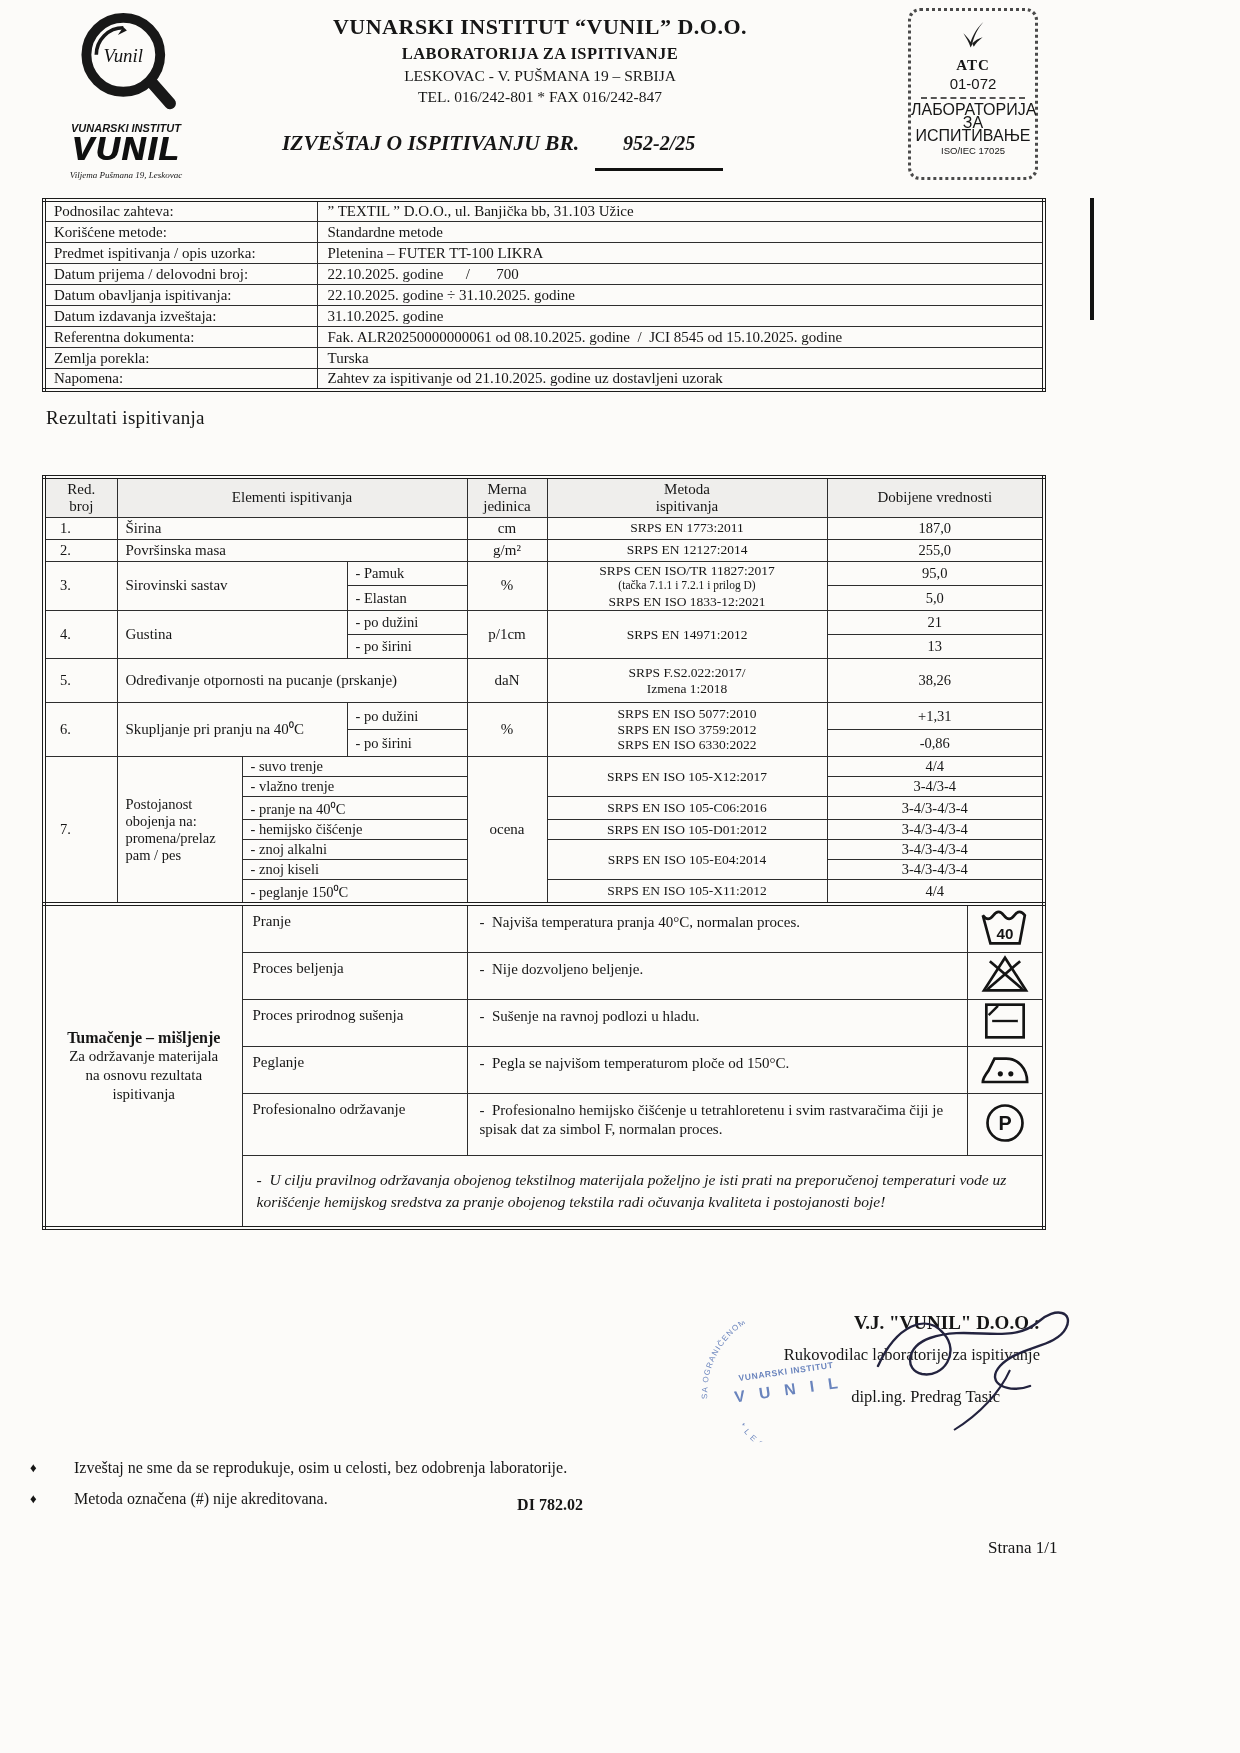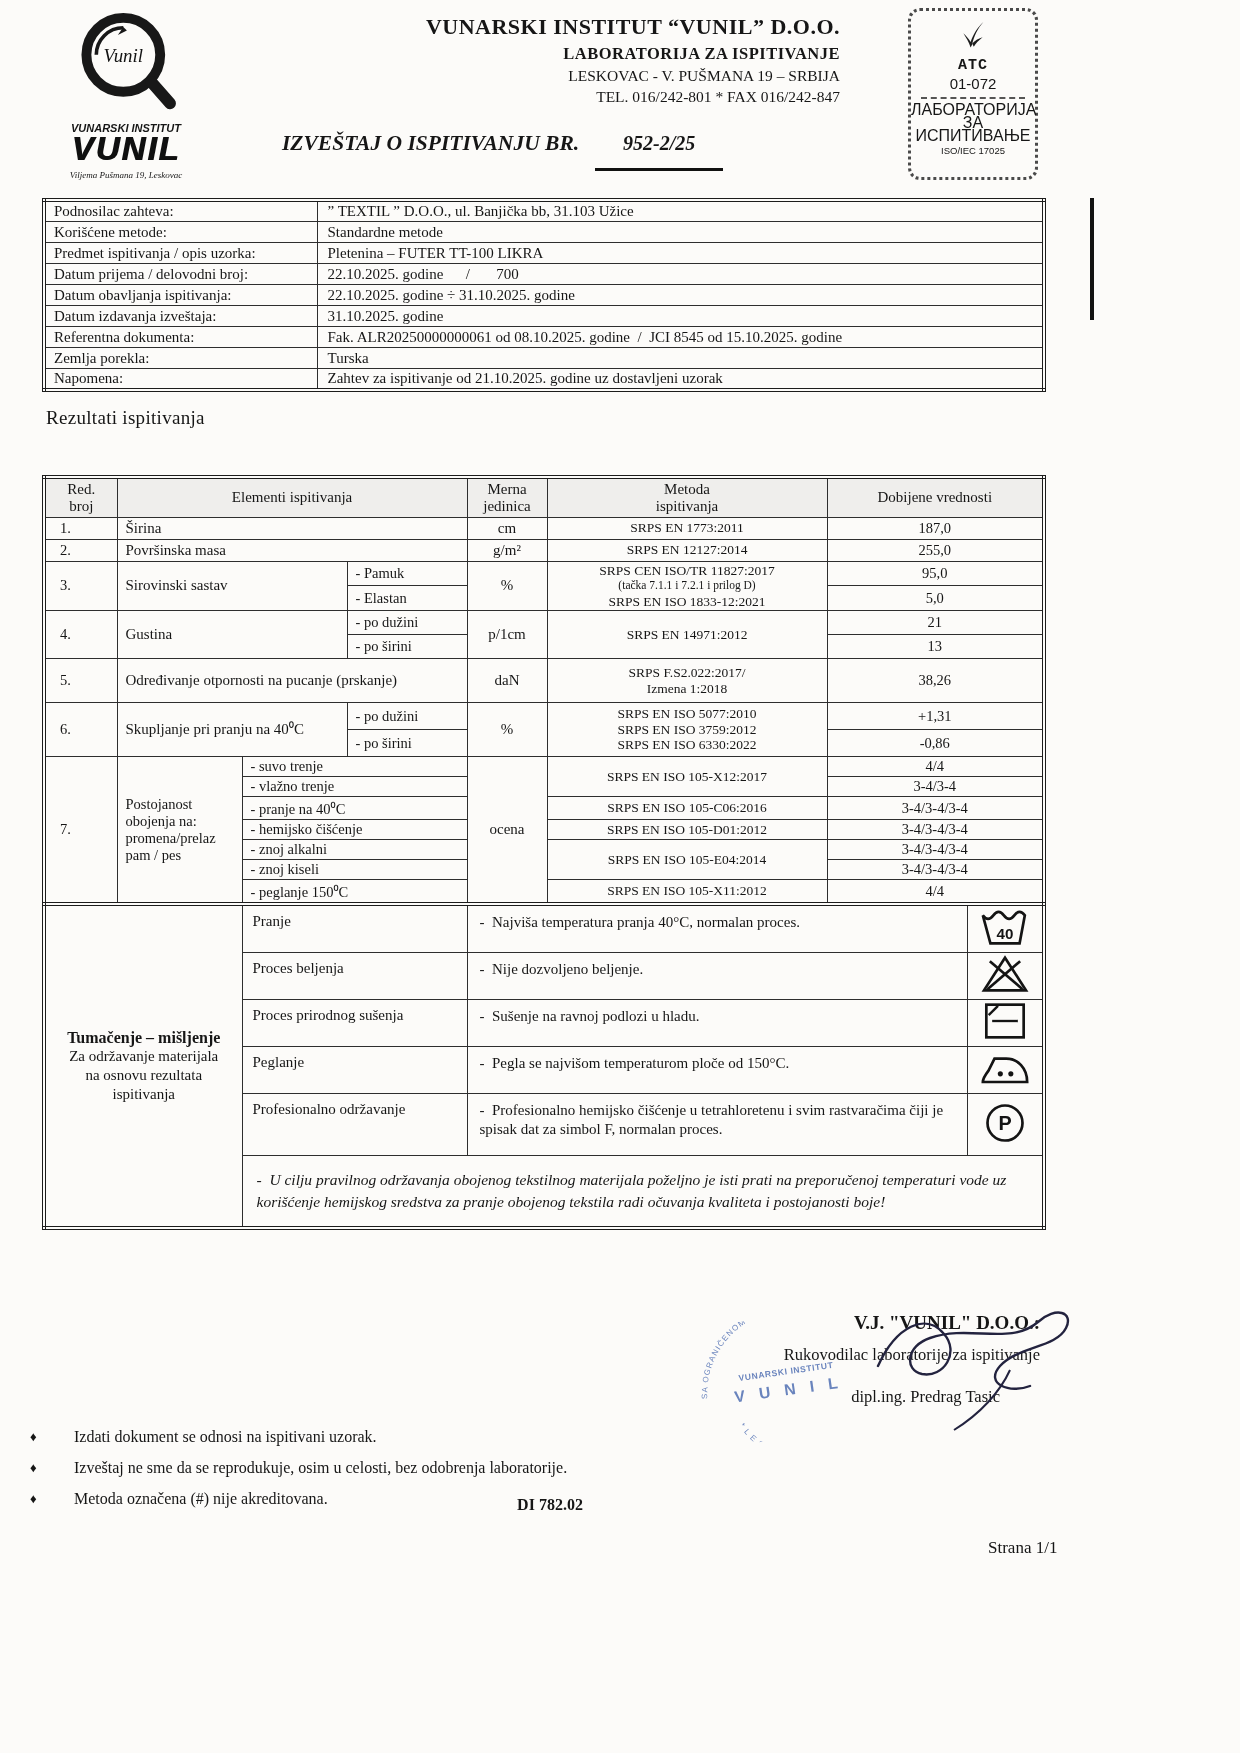--- a/index.html
+++ b/index.html
@@ -5,30 +5,30 @@
   * { margin:0; padding:0; box-sizing:border-box; }
   html,body { width:1240px; height:1753px; }
   body { background:#e9e9e7; font-family:"Liberation Serif", serif; color:#161616; }
   .page { position:relative; width:1240px; height:1753px; background:#fcfbf9; overflow:hidden; }
 
   
   .logo-block { position:absolute; left:46px; top:8px; width:160px; text-align:center; }
   .logo-line1 { font-size:11px; font-weight:bold; font-style:italic; font-family:"Liberation Sans",sans-serif; margin-top:2px; }
   .logo-word { font-size:33px; font-weight:bold; font-style:italic; letter-spacing:2px; line-height:30px; font-family:"Liberation Sans",sans-serif; color:#101010; text-shadow:1px 0 #101010; }
   .logo-line3 { font-size:9px; font-style:italic; margin-top:6px; }
-  .head-center { position:absolute; left:240px; top:14px; width:600px; text-align:right; }
+  .head-center { position:absolute; left:240px; top:14px; width:600px; text-align:center; }
   .org-name { font-size:22px; font-weight:bold; letter-spacing:.5px; }
   .org-lab { font-size:16.5px; font-weight:bold; margin-top:4px; letter-spacing:.5px; }
   .org-addr { font-size:15.5px; margin-top:3px; }
   .org-tel { font-size:15.5px; margin-top:3px; }
   .report-title-row { position:absolute; left:282px; top:131px; white-space:nowrap; }
   .report-title { font-size:21.5px; font-weight:bold; font-style:italic; }
   .report-number { display:inline-block; font-size:20px; font-weight:bold; font-style:italic; border-bottom:3px solid #111; padding:0 28px 13px 28px; margin-left:16px; }
   .badge { position:absolute; left:908px; top:8px; width:130px; height:172px; border:3px dotted #4a4a4a; border-radius:12px; text-align:center; padding-top:6px; background:#fcfbf9; }
-  .badge-atc { font-size:15px; font-weight:bold; font-family:Liberation Mono, monospace; letter-spacing:1px; margin-top:2px; }
+  .badge-atc { font-size:15px; font-weight:bold; font-family:Liberation Serif, serif; letter-spacing:1px; margin-top:2px; }
   .badge-code { font-size:15px; font-family:"Liberation Sans",sans-serif; margin-top:1px; }
   .badge-div { border-top:2px dashed #555; width:84%; margin:5px auto 4px auto; }
   .badge-cy { font-size:16px; font-family:"Liberation Sans",sans-serif; line-height:13px; }
   .badge-iso { font-size:9.5px; font-family:"Liberation Sans",sans-serif; margin-top:3px; }
   .scan-line { position:absolute; left:1090px; top:198px; width:4px; height:122px; background:#121212; }
 
   
   table { border-collapse:collapse; table-layout:fixed; width:1004px; }
   td { border:1px solid #2e2e2e; font-size:15px; padding:1px 6px; vertical-align:middle; overflow:hidden; }
   .outer { border:4px double #1c1c1c; }
@@ -403,23 +403,20 @@
     <text x="162" y="96" text-anchor="middle" class="st-m" fill="#4a6ab0">VUNARSKI INSTITUT</text>
     <text x="162" y="130" text-anchor="middle" class="st-l" fill="#4a6ab0">V U N I L</text>
     <text class="st-s" fill="#4a6ab0"><textPath href="#stampArcB">* L E S K O V A C</textPath></text>
   </svg>
 
   <svg class="sig-stroke" viewBox="0 0 260 160">
     <path d="M18 84 C36 44 66 30 84 52 C100 70 84 96 62 92 C44 88 46 64 70 56 C110 42 150 64 178 40 C196 24 214 30 206 46 C196 66 158 64 140 84 C124 102 150 112 170 104" fill="none" stroke="#23233f" stroke-width="2.4" stroke-linecap="round"></path>
     <path d="M150 88 C140 110 120 132 94 148" fill="none" stroke="#23233f" stroke-width="2"></path>
   </svg>
 
-  <div class="bullet-row" style="top:1428px;">
-    <span class="bullet-glyph">♦</span><span>Izdati dokument se odnosi na ispitivani uzorak.</span>
-  </div>
   <div class="bullet-row" style="top:1459px;">
     <span class="bullet-glyph">♦</span><span>Izveštaj ne sme da se reprodukuje, osim u celosti, bez odobrenja laboratorije.</span>
   </div>
   <div class="bullet-row" style="top:1490px;">
     <span class="bullet-glyph">♦</span><span>Metoda označena (#) nije akreditovana.</span>
   </div>
   <div class="doc-id">DI 782.02</div>
   <div class="page-num">Strana 1/1</div>
 
 </div>

